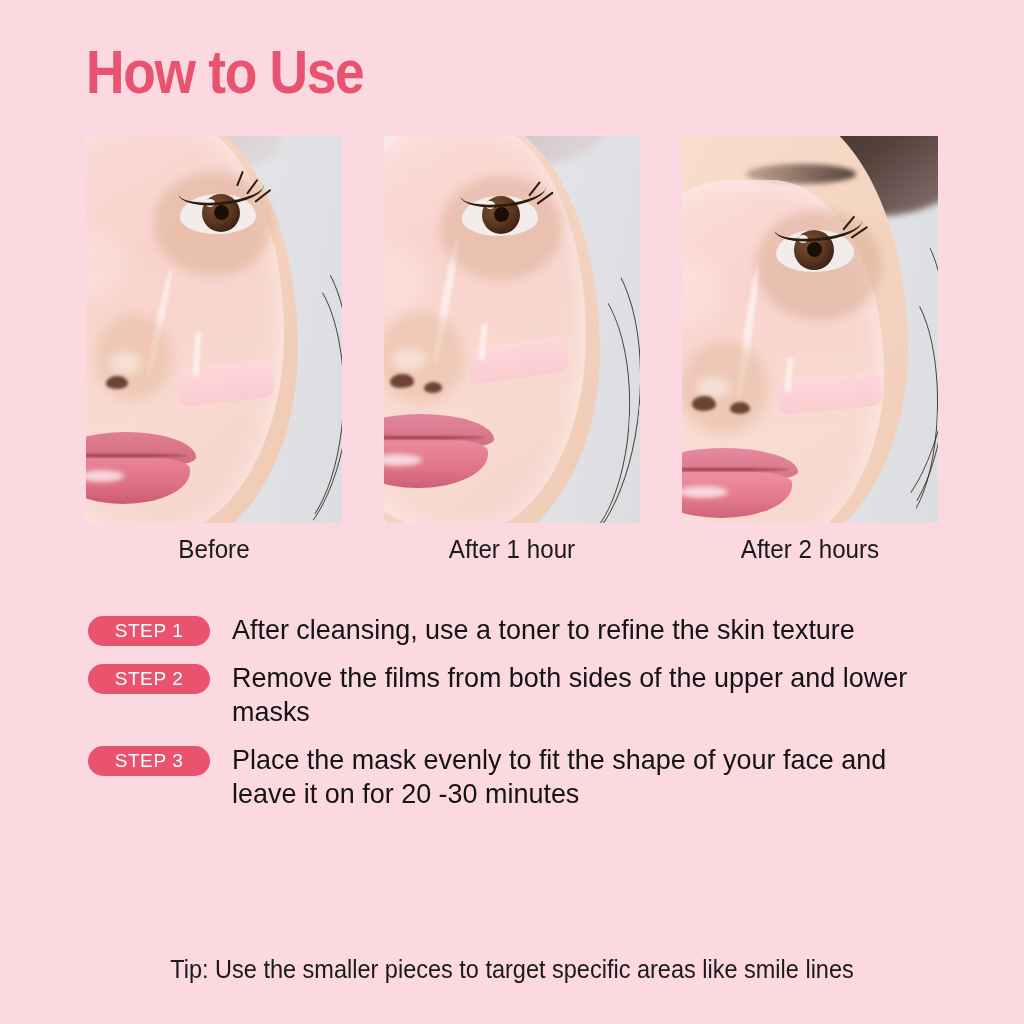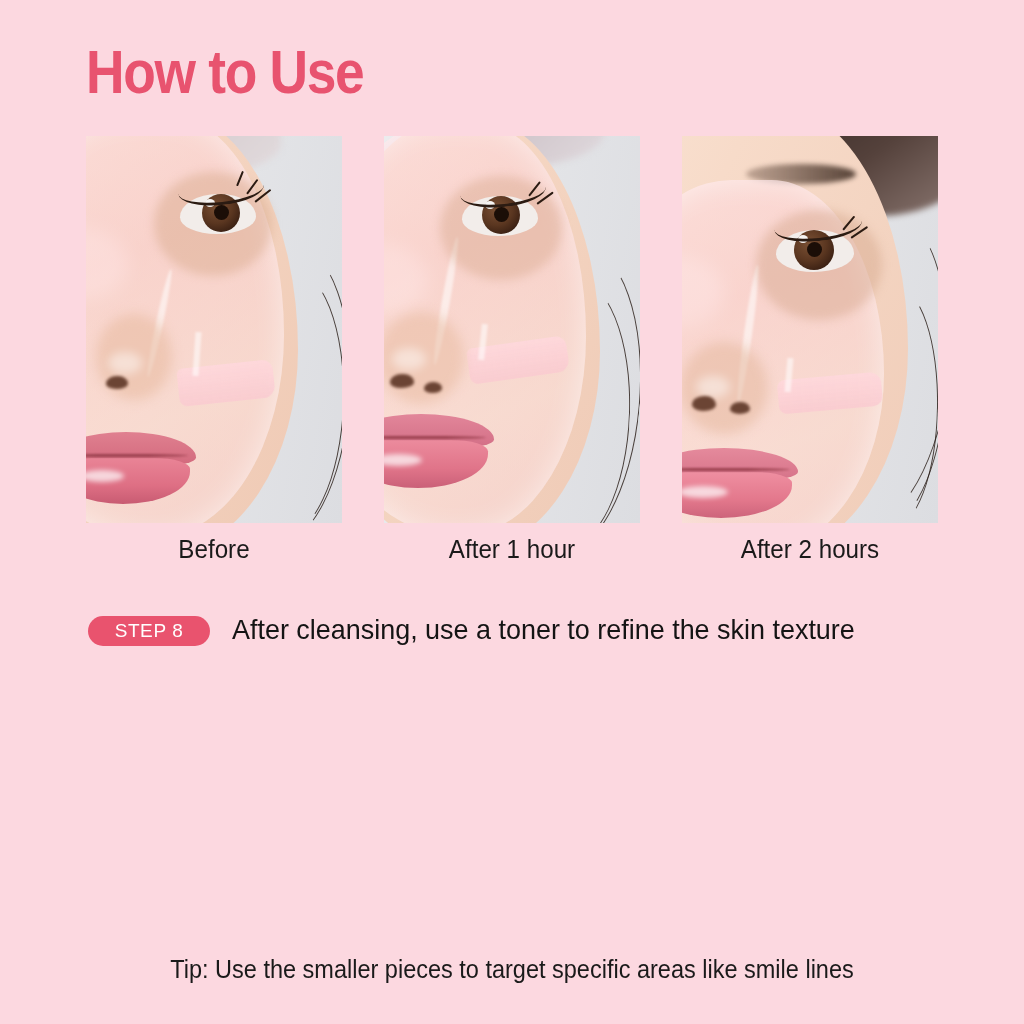--- a/index.html
+++ b/index.html
@@ -414,21 +414,29 @@
 
 <div id="caption-row">
   <div class="caption">Before</div>
   <div class="caption">After 1 hour</div>
   <div class="caption">After 2 hours</div>
 </div>
 
 <div id="steps">
 
   <div class="step-row">
-    <div class="step-badge">STEP 8</div>
+    <div class="step-badge">STEP 1</div>
     <div class="step-text">After cleansing, use a toner to refine the skin texture</div>
   </div>
 
-
+  <div class="step-row">
+    <div class="step-badge">STEP 2</div>
+    <div class="step-text">Remove the films from both sides of the upper and lower masks</div>
+  </div>
+
+  <div class="step-row">
+    <div class="step-badge">STEP 3</div>
+    <div class="step-text">Place the mask evenly to fit the shape of your face and leave it on for 20 -30 minutes</div>
+  </div>
 
 </div>
 
 <div id="tip">Tip: Use the smaller pieces to target specific areas like smile lines</div>
 
 </body></html>

